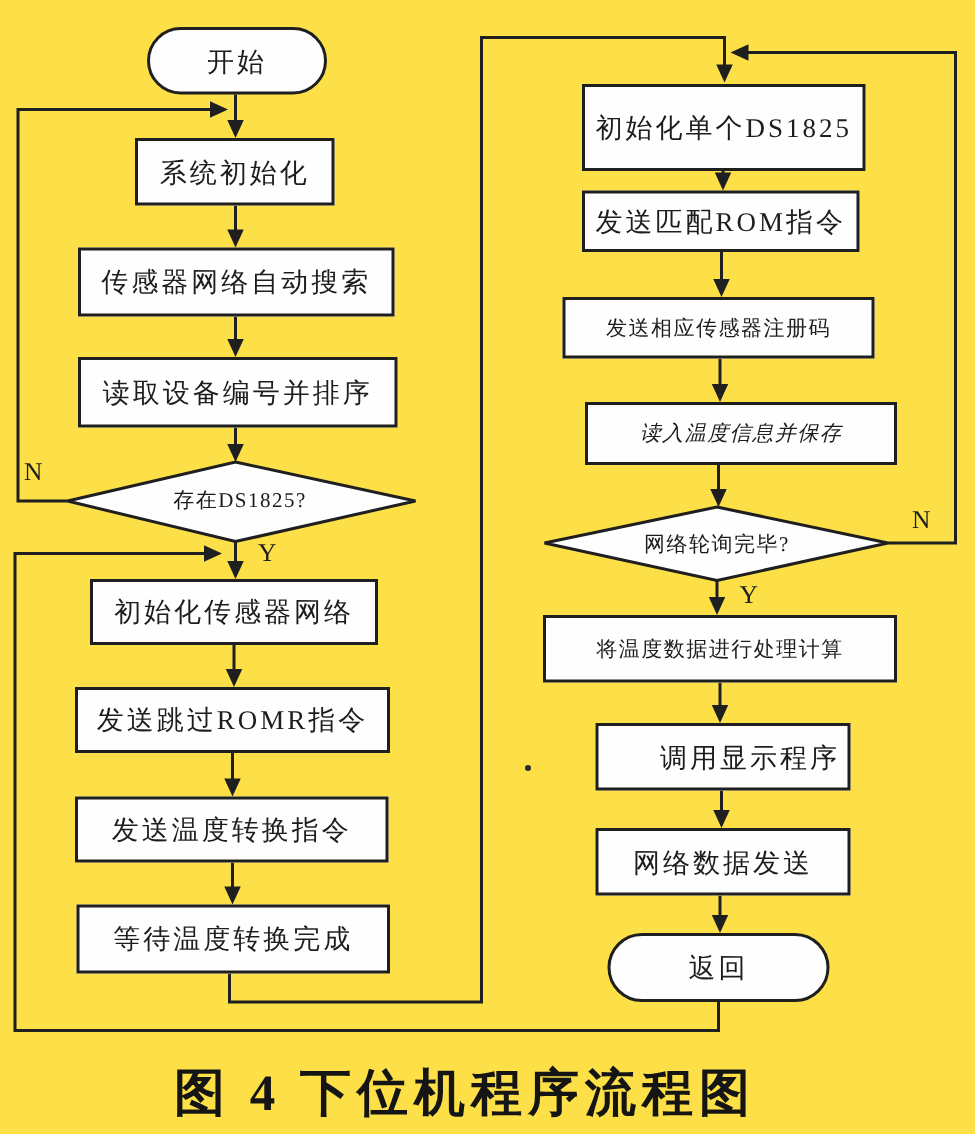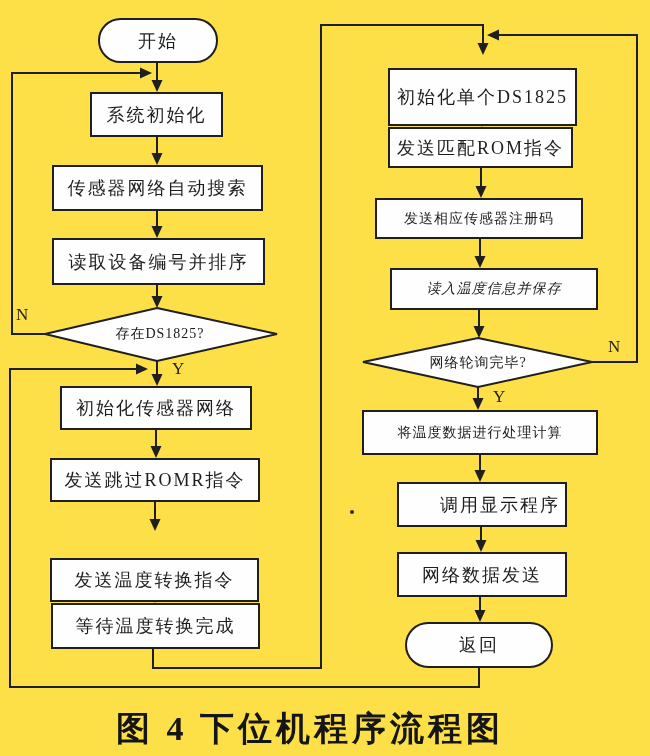--- a/index.html
+++ b/index.html
@@ -125,25 +125,25 @@
 
   <div class="dlabel small-text" style="left:75px; top:320px; width:170px; height:28px;">存在DS1825?</div>
 
   <div class="branch" style="left:16px; top:305px;">N</div>
   <div class="branch" style="left:172px; top:359px;">Y</div>
 
   <div class="node" style="left:60px; top:386px; width:192px; height:44px;">初始化传感器网络</div>
 
   <div class="node" style="left:50px; top:458px; width:210px; height:44px;">发送跳过ROMR指令</div>
 
-  <div class="node" style="left:50px; top:558px; width:209px; height:44px;">发送温度转换指令</div>
+  <div class="node" style="left:50px; top:531px; width:209px; height:44px;">发送温度转换指令</div>
 
   <div class="node" style="left:51px; top:603px; width:209px; height:46px;">等待温度转换完成</div>
 
-  <div class="node" style="left:388px; top:56px; width:189px; height:58px;margin-top:12px;">初始化单个DS1825</div>
+  <div class="node" style="left:388px; top:56px; width:189px; height:58px;">初始化单个DS1825</div>
 
   <div class="node" style="left:388px; top:127px; width:185px; height:41px;">发送匹配ROM指令</div>
 
   <div class="node small-text" style="left:375px; top:198px; width:208px; height:41px;">发送相应传感器注册码</div>
 
   <div class="node small-text" style="left:390px; top:268px; width:208px; height:42px;font-style:italic;">读入温度信息并保存</div>
 
   <div class="dlabel small-text" style="left:393px; top:349px; width:170px; height:28px;">网络轮询完毕?</div>
 
   <div class="branch" style="left:608px; top:337px;">N</div>

